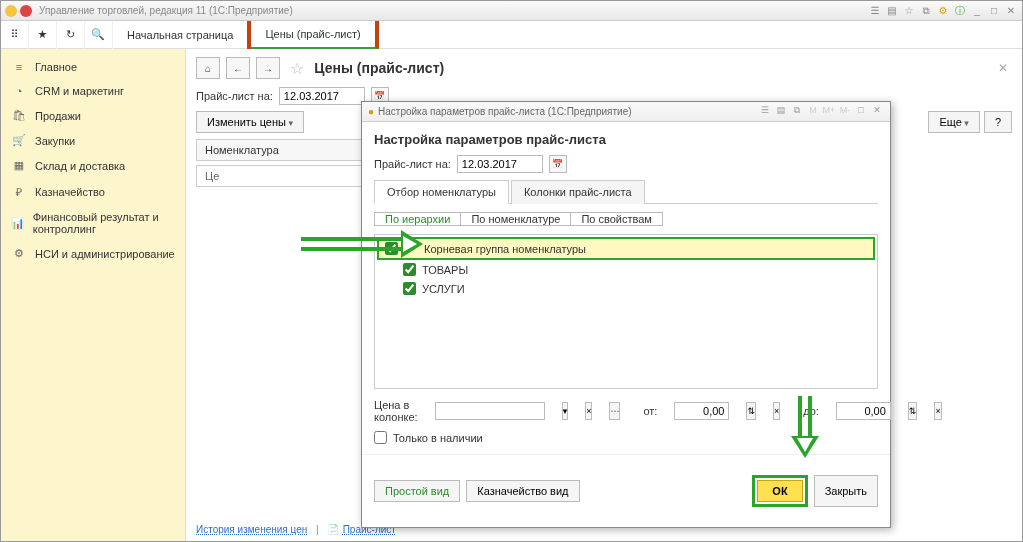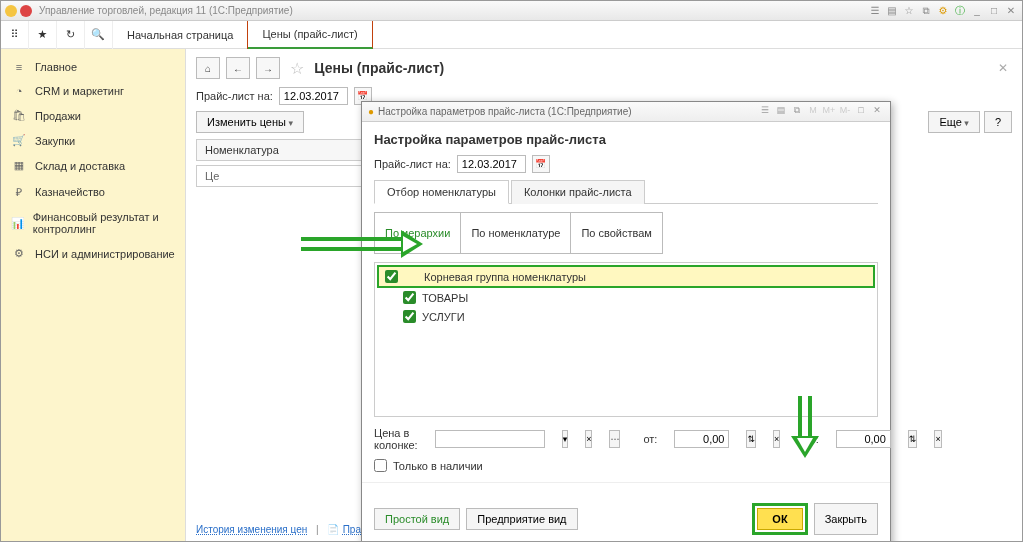--- a/index.html
+++ b/index.html
@@ -5,55 +5,55 @@
 * { box-sizing: border-box; margin: 0; padding: 0; font-family: Arial, sans-serif; }
 body { background: #e8e8e8; font-size: 11px; color: #333; }
 .window { width: 1023px; height: 542px; background: #fff; border: 1px solid #999; position: relative; overflow: hidden; }
 .titlebar { height: 20px; background: linear-gradient(#fafafa,#e8e8e8); display: flex; align-items: center; padding: 0 4px; border-bottom: 1px solid #ccc; }
 .titlebar .icon-circle { width: 12px; height: 12px; border-radius: 50%; margin-right: 3px; }
 .titlebar .title-text { color: #888; font-size: 10px; margin-left: 4px; }
 .titlebar .spacer { flex: 1; }
 .titlebar .win-icon { width: 14px; height: 14px; margin-left: 3px; color: #888; font-size: 10px; text-align: center; line-height: 14px; cursor: pointer; }
 .tool-row { height: 28px; background: #fff; border-bottom: 1px solid #ddd; display: flex; align-items: center; }
 .tool-row .sq { width: 28px; height: 28px; display: flex; align-items: center; justify-content: center; border-right: 1px solid #eee; cursor: pointer; }
-.tool-row .tab { padding: 0 14px; height: 28px; display: flex; align-items: center; border-right: 1px solid #c2410c; cursor: pointer; font-size: 11px; }
+.tool-row .tab { padding: 0 14px; height: 28px; display: flex; align-items: center; border-right: 4px solid #c2410c; cursor: pointer; font-size: 11px; }
 .tool-row .tab.active { border-bottom: 2px solid #3a9c3a; }
 .main { display: flex; height: calc(100% - 48px); }
 .sidebar { width: 185px; background: #fdf5cc; border-right: 1px solid #ddd; padding: 6px 0; }
 .side-item { display: flex; align-items: center; padding: 6px 10px; cursor: pointer; font-size: 11px; color: #333; }
 .side-item .si-icon { width: 16px; margin-right: 8px; text-align: center; color: #666; }
 .content { flex: 1; background: #fff; position: relative; padding: 8px 10px; }
 .crumb { display: flex; align-items: center; gap: 6px; margin-bottom: 8px; }
 .crumb .btn-sq { width: 24px; height: 22px; border: 1px solid #bbb; background: #f7f7f7; display: flex; align-items: center; justify-content: center; cursor: pointer; font-size: 10px; }
 .crumb .star { font-size: 16px; color: #bbb; margin: 0 4px; }
 .crumb h2 { font-size: 14px; font-weight: bold; }
 .crumb .close-x { margin-left: auto; color: #aaa; cursor: pointer; font-size: 12px; margin-right: 4px; }
 .filter-row { display: flex; align-items: center; gap: 6px; margin-bottom: 6px; font-size: 11px; }
-.date-input { border: 1px solid #bbb; padding: 2px 4px; width: 69px; font-size: 11px; }
+.date-input { border: 1px solid #bbb; padding: 2px 4px; width: 86px; font-size: 11px; }
 .cal-btn { width: 18px; height: 18px; border: 1px solid #bbb; background: #f7f7f7; font-size: 9px; cursor: pointer; }
 .btn { border: 1px solid #bbb; padding: 4px 10px; background: #f5f5f5; cursor: pointer; font-size: 11px; }
 .btn-yellow { background: #ffe050; border: 1px solid #c9a800; font-weight: bold; }
 .btn-dd::after { content: " ▾"; color: #666; font-size: 9px; }
 .right-btns { margin-left: auto; display: flex; gap: 4px; }
 .table-head { border: 1px solid #ccc; background: #f7f7f7; padding: 4px 8px; width: 180px; font-size: 11px; margin-bottom: 4px; }
 .links-row { position: absolute; bottom: 6px; left: 10px; font-size: 10px; color: #2a6fc9; }
 .links-row a { color: #2a6fc9; text-decoration: underline dotted; cursor: pointer; }
 .links-row .sep { color: #888; margin: 0 6px; }
 
 .modal { position: absolute; left: 360px; top: 100px; width: 530px; background: #fff; border: 1px solid #888; box-shadow: 2px 2px 8px rgba(0,0,0,0.3); }
 .modal-title { height: 20px; background: linear-gradient(#fafafa,#eee); display: flex; align-items: center; padding: 0 6px; border-bottom: 1px solid #ccc; font-size: 10px; color: #666; }
 .modal-title .mt-icons { margin-left: auto; display: flex; gap: 2px; }
 .modal-title .mti { width: 14px; height: 14px; font-size: 9px; text-align: center; color: #999; cursor: pointer; }
 .modal-body { padding: 10px 12px; }
 .modal-body h3 { font-size: 13px; font-weight: bold; margin-bottom: 8px; }
 .tabs { display: flex; border-bottom: 1px solid #ccc; margin-top: 6px; }
 .tabs .tab-i { padding: 5px 12px; border: 1px solid #ccc; border-bottom: none; margin-right: 2px; background: #f5f5f5; cursor: pointer; font-size: 11px; position: relative; top: 1px; }
 .tabs .tab-i.active { background: #fff; border-bottom: 1px solid #fff; }
 .subbtns { display: flex; gap: 0; margin: 8px 0; }
-.subbtns .sb { border: 1px solid #bbb; padding: 14px 10px; background: #fff; cursor: pointer; font-size: 11px; }
+.subbtns .sb { border: 1px solid #bbb; padding: 0 10px; background: #fff; cursor: pointer; font-size: 11px; }
 .subbtns .sb.active { color: #2a8c2a; }
 .subbtns .sb + .sb { border-left: none; }
 .tree { border: 1px solid #ccc; height: 155px; padding: 2px; overflow: auto; }
 .tree-row { display: flex; align-items: center; padding: 3px 6px; font-size: 11px; }
 .tree-row.hl { background: #fff8c0; border: 2px solid #2aa52a; gap: 20px; }
 .tree-row .chk { margin-right: 6px; accent-color: #2a8c2a; }
 .tree-row.indent { padding-left: 26px; }
 .price-row { display: flex; align-items: center; gap: 17px; margin-top: 10px; font-size: 11px; }
 .price-row input[type=text] { border: 1px solid #bbb; padding: 2px 4px; font-size: 11px; }
 .price-row .sm-btn { width: 16px; height: 18px; border: 1px solid #bbb; background: #f5f5f5; font-size: 9px; cursor: pointer; }
@@ -235,21 +235,21 @@
         <button class="sm-btn">⇅</button>
         <button class="sm-btn">×</button>
       </div>
       <div class="chk-row">
         <input type="checkbox" style="">
         <span>Только в наличии</span>
       </div>
     </div>
     <div class="modal-footer">
       <button class="btn" style="color:#2a8c2a">Простой вид</button>
-      <button class="btn">Предприятие вид</button>
+      <button class="btn">Казначейство вид</button>
       <div class="right">
         <span class="btn-ok-wrap">
           <button class="btn-ok">ОК</button>
         </span>
         <button class="btn">Закрыть</button>
       </div>
     </div>
   </div>
 
   <div class="arrow-h">

